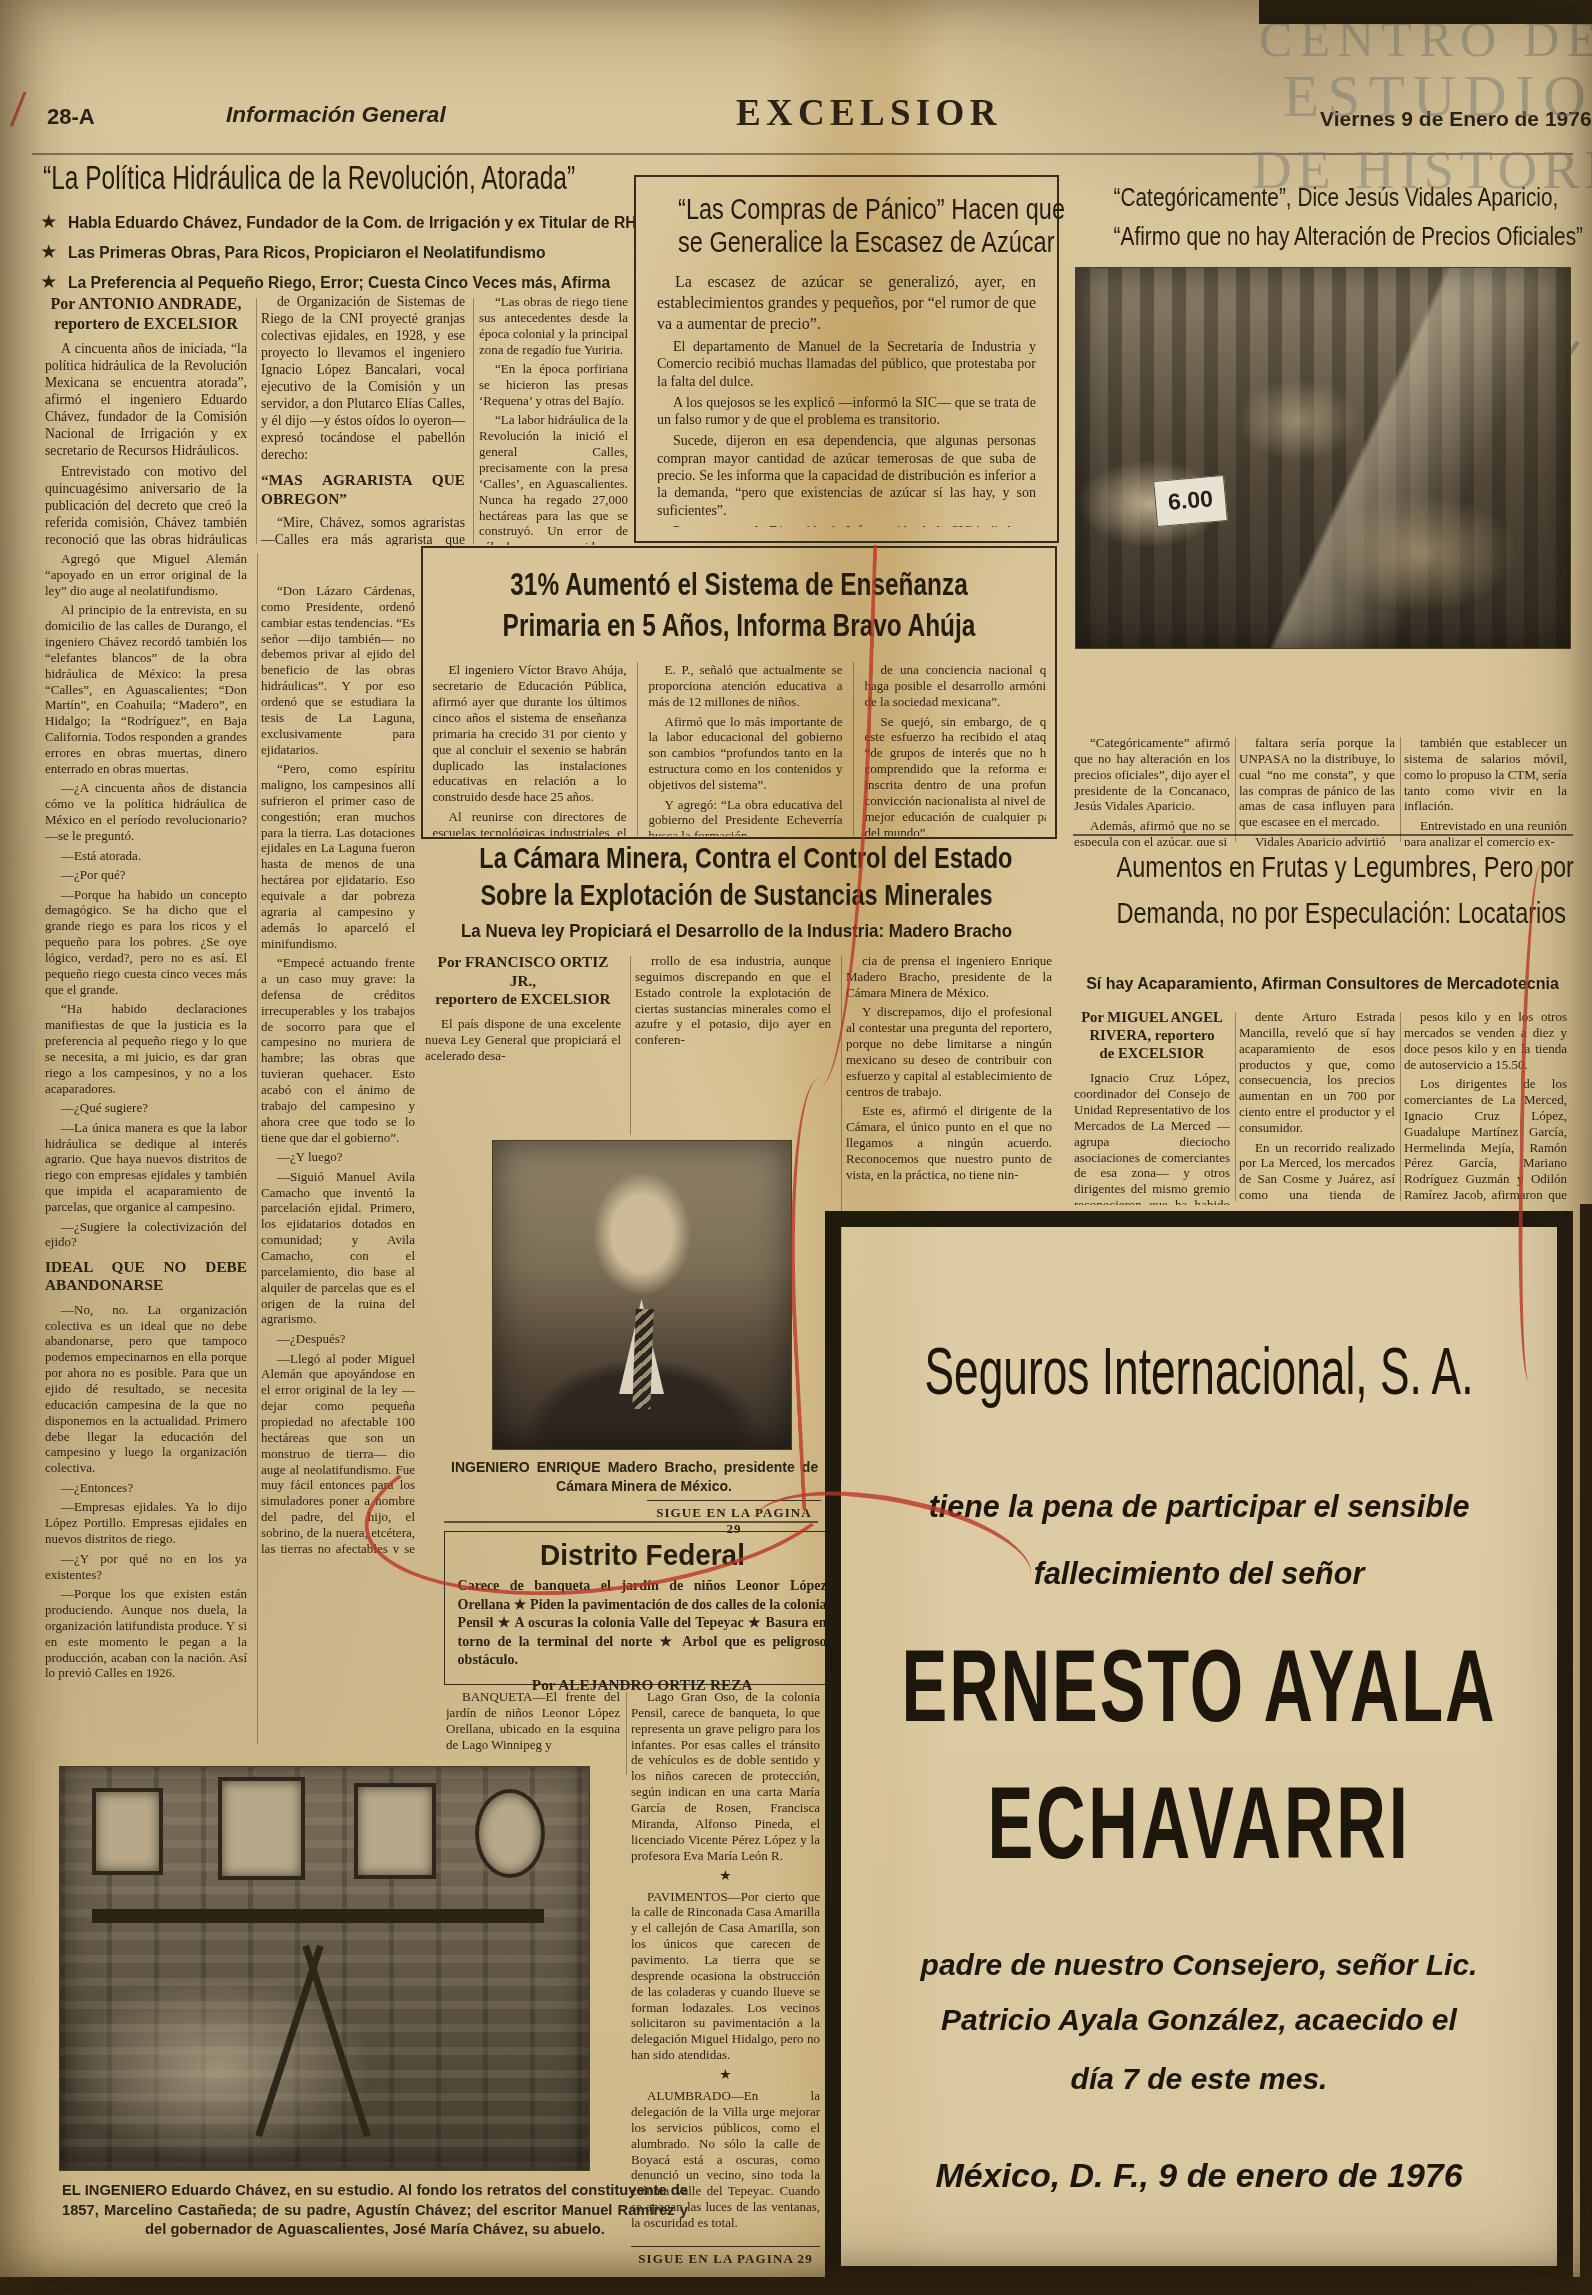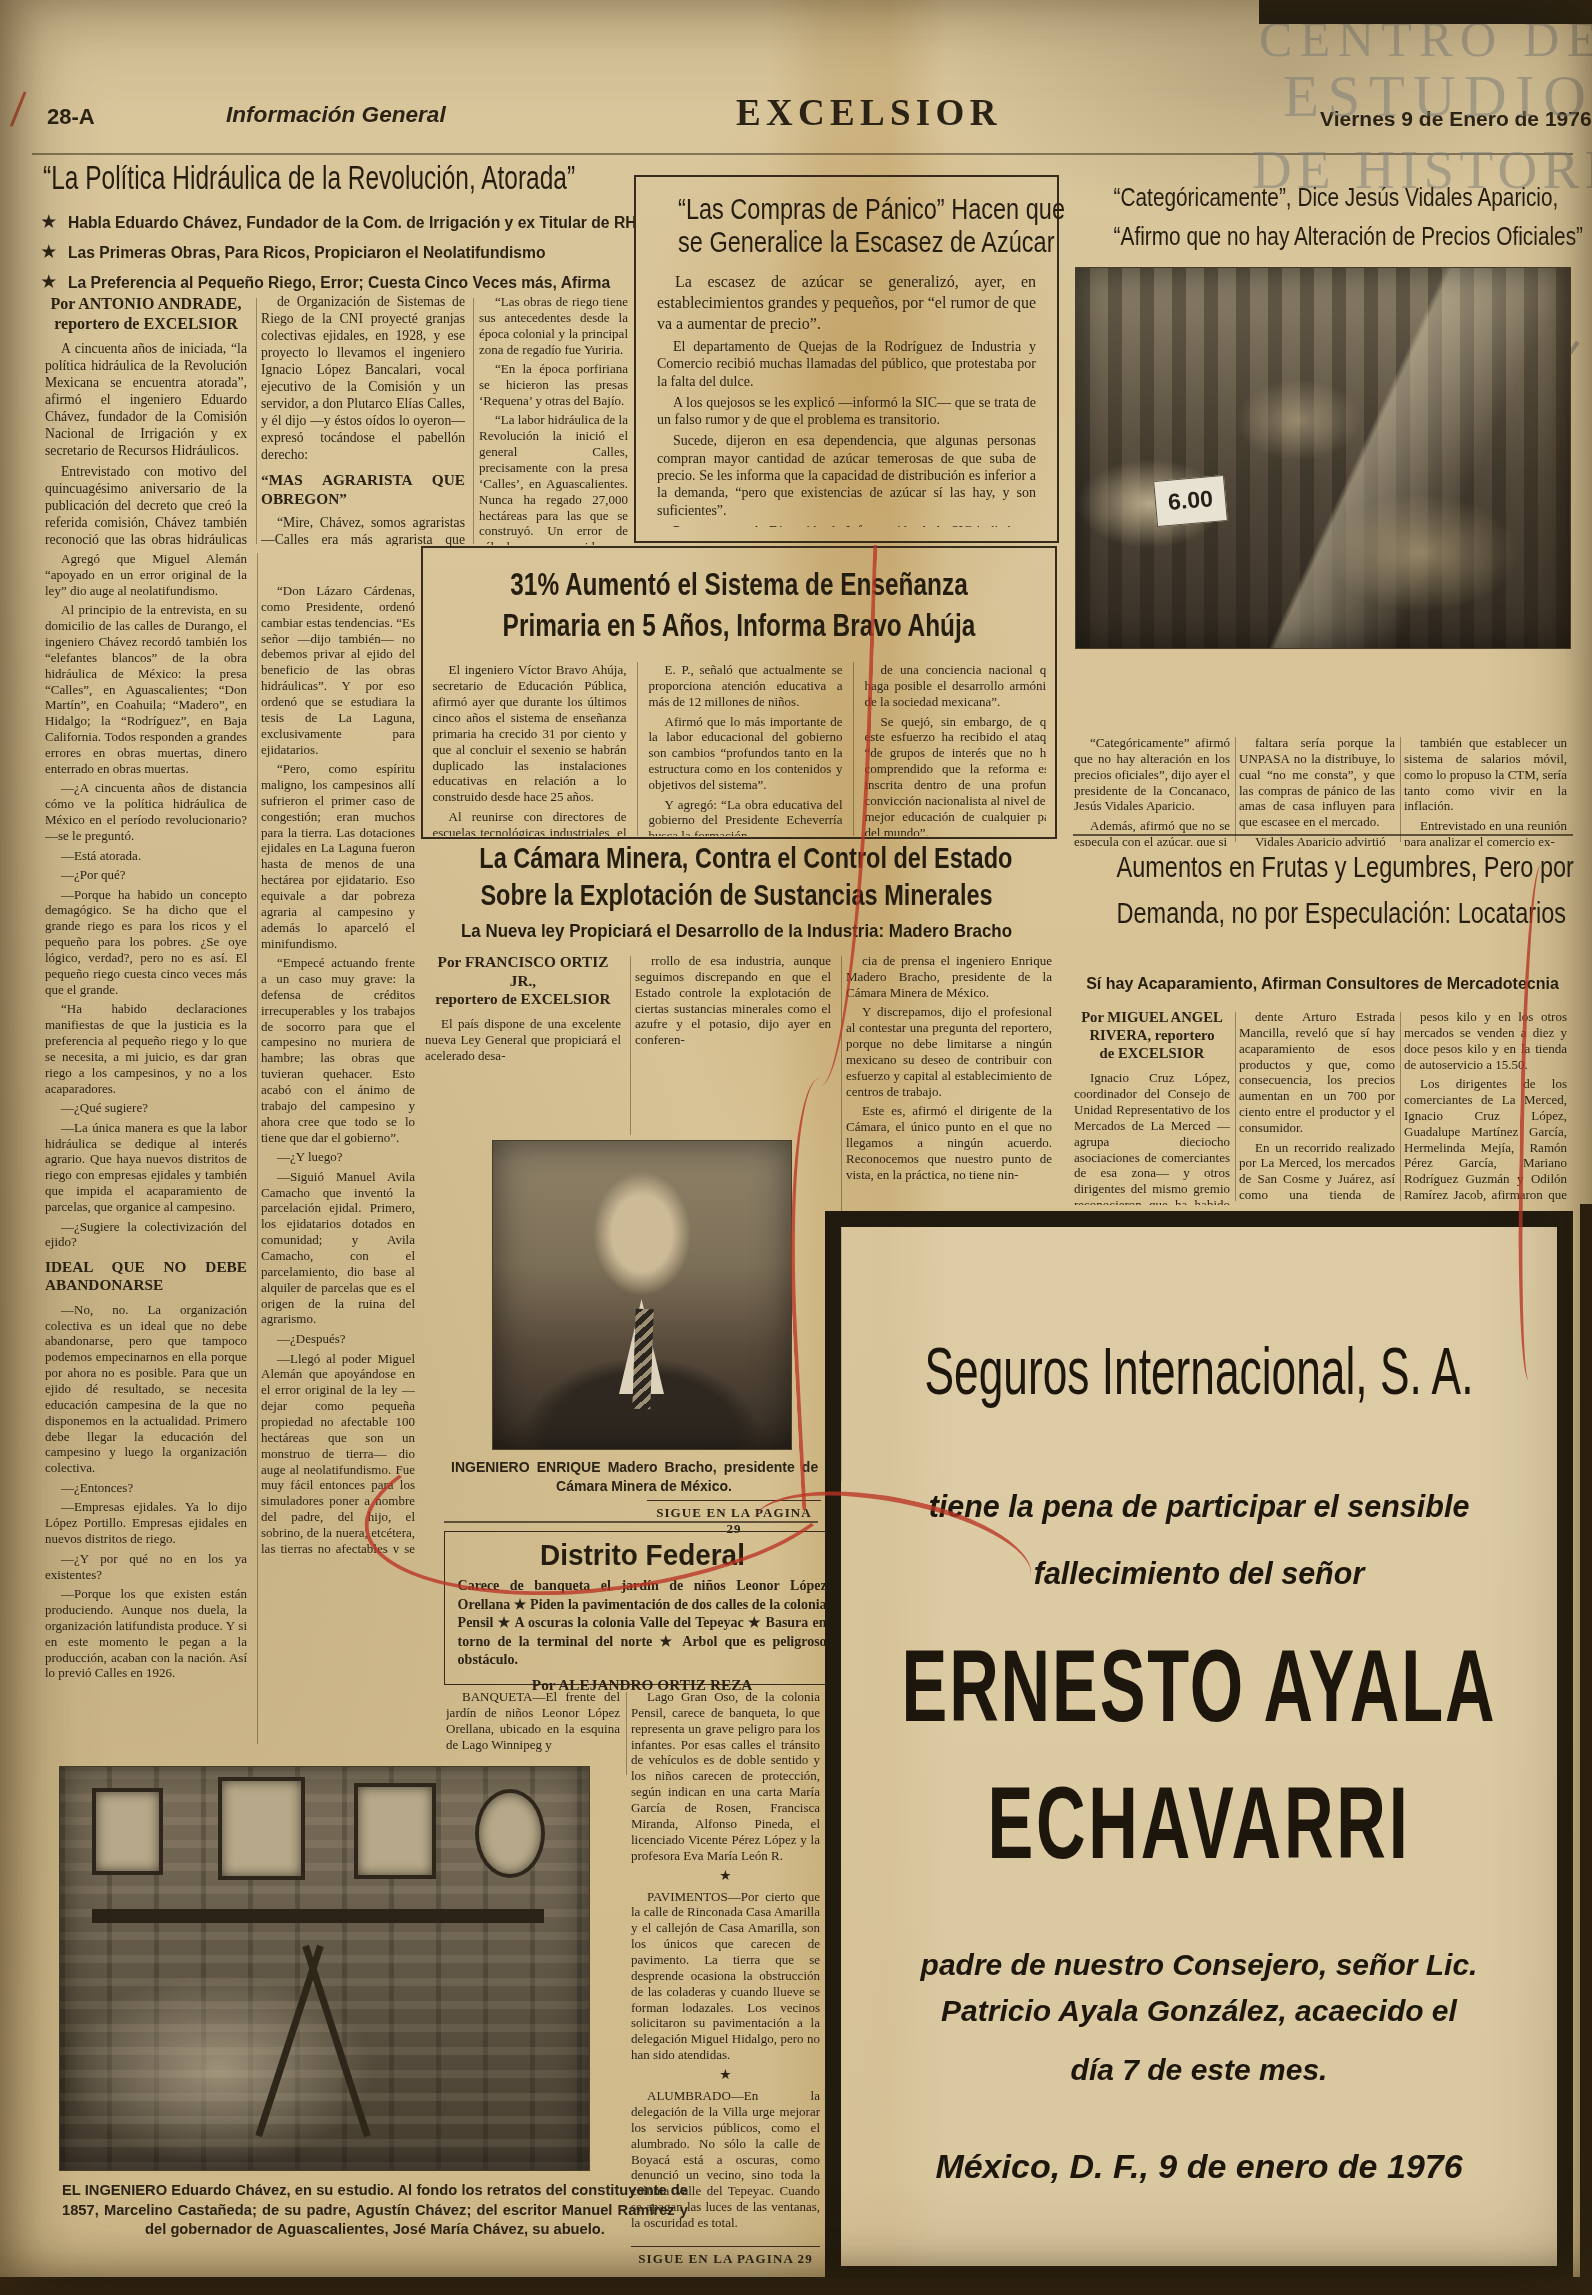--- a/index.html
+++ b/index.html
@@ -144,21 +144,21 @@
   </div>
   <div class="vrule" style="left:257px;top:553px;height:1191px;"></div>
 
   <div class="box" style="left:634px;top:175px;width:421px;height:364px;padding:0;">
     <div class="headline" style="position:static;font-size:29.4px;margin-top:14.7px;">
       <span class="cond">“Las Compras de Pánico” Hacen que</span>
       <span class="cond">se Generalice la Escasez de Azúcar</span>
     </div>
     <div style="font:16px/1.3 'Liberation Serif',serif;text-align:justify;margin:13.7px 21px 3.2px;text-indent:18px;">La escasez de azúcar se generalizó, ayer, en establecimientos grandes y pequeños, por “el rumor de que va a aumentar de precio”.</div>
     <div class="body-col" style="position:static;margin:0 21px;height:189px;font-size:14px;">
-        <p>El departamento de Quejas de la Rodríguez de Industria y Comercio recibió muchas llamadas del público, que protestaba por la falta del dulce.</p>
+        <p>El departamento de Manuel de la Secretaría de Industria y Comercio recibió muchas llamadas del público, que protestaba por la falta del dulce.</p>
         <p>A los quejosos se les explicó —informó la SIC— que se trata de un falso rumor y de que el problema es transitorio.</p>
         <p>Sucede, dijeron en esa dependencia, que algunas personas compran mayor cantidad de azúcar temerosas de que suba de precio. Se les informa que la capacidad de distribución es inferior a la demanda, “pero que existencias de azúcar sí las hay, y son suficientes”.</p>
         <p>Por otra parte la Dirección de Información de la SIC indicó que “en efecto” se realizan pláticas entre funcionarios y representantes de las empresas embotelladoras de refrescos, con objeto de revisar el precio del azúcar destinado a fines industriales.</p>
       </div>
   </div>
 
   <div class="headline" style="left:1061px;top:178px;width:526px;font-size:26px;line-height:1.5;">
     <span class="cond">“Categóricamente”, Dice Jesús Vidales Aparicio,</span>
     <span class="cond">“Afirmo que no hay Alteración de Precios Oficiales”</span>
   </div>
@@ -339,21 +339,21 @@
   </div>
   <div class="caption" style="left:62px;top:2181px;width:626px;font-size:14.7px;">EL INGENIERO Eduardo Chávez, en su estudio. Al fondo los retratos del constituyente de 1857, Marcelino Castañeda; de su padre, Agustín Chávez; del escritor Manuel Ramírez y del gobernador de Aguascalientes, José María Chávez, su abuelo.</div>
 
   <div class="abs" style="left:825px;top:1211px;width:716px;height:1039px;border:16px solid #201a0f;background:rgba(226,212,178,.55);overflow:hidden;">
     <div class="obit-line" style="margin-top:113px;font-size:54px;font-weight:400;transform:scale(.82,1.22);">Seguros Internacional, S. A.</div>
     <div class="obit-line" style="margin-top:87px;font-size:30.5px;font-style:italic;font-weight:bold;">tiene la pena de participar el  sensible</div>
     <div class="obit-line" style="margin-top:32px;font-size:30.5px;font-style:italic;font-weight:bold;">fallecimiento del señor</div>
     <div class="obit-line" style="margin-top:50px;font-size:78px;font-weight:900;letter-spacing:2.1px;transform:scale(.88,1.3);">ERNESTO  AYALA</div>
     <div class="obit-line" style="margin-top:46px;font-size:78px;font-weight:900;letter-spacing:3.2px;transform:scale(.88,1.3);">ECHAVARRI</div>
     <div class="obit-line" style="margin-top:79px;font-size:30px;font-style:italic;font-weight:bold;">padre de nuestro Consejero, señor Lic.</div>
-    <div class="obit-line" style="margin-top:12px;font-size:30px;font-style:italic;font-weight:bold;">Patricio Ayala González, acaecido el</div>
+    <div class="obit-line" style="margin-top:21px;font-size:30px;font-style:italic;font-weight:bold;">Patricio Ayala González, acaecido el</div>
     <div class="obit-line" style="margin-top:25px;font-size:30px;font-style:italic;font-weight:bold;">día 7 de este mes.</div>
     <div class="obit-line" style="margin-top:60px;font-size:34px;font-style:italic;font-weight:bold;">México, D. F., 9 de enero de 1976</div>
   </div>
 
   <div class="redmark" style="left:814px;top:544px;width:50px;height:542px;border-right-width:4.7px;border-radius:0 0 70% 0;transform:rotate(2deg);"></div>
   <div class="redmark" style="left:791px;top:1078px;width:63px;height:431px;border-left-width:4.7px;border-radius:60% 0 0 0;transform:rotate(-3deg);"></div>
   <div class="redmark" style="left:363px;top:1409px;width:479px;height:174px;border-width:4.7px;border-style:solid;border-radius:50%;border-top-color:transparent;border-right-color:transparent;transform:rotate(-7deg);"></div>
   <div class="redmark" style="left:749px;top:1497px;width:284px;height:100px;border-top-width:5.3px;border-radius:55% 45% 0 0;transform:rotate(13deg);"></div>
   <div class="redmark" style="left:1520px;top:865px;width:29px;height:515px;border-left-width:4.2px;border-radius:50% 0 0 40%;transform:rotate(1deg);"></div>
   <div class="redmark" style="left:16px;top:94px;width:18px;height:37px;border-left-width:3.7px;transform:rotate(22deg);"></div>

